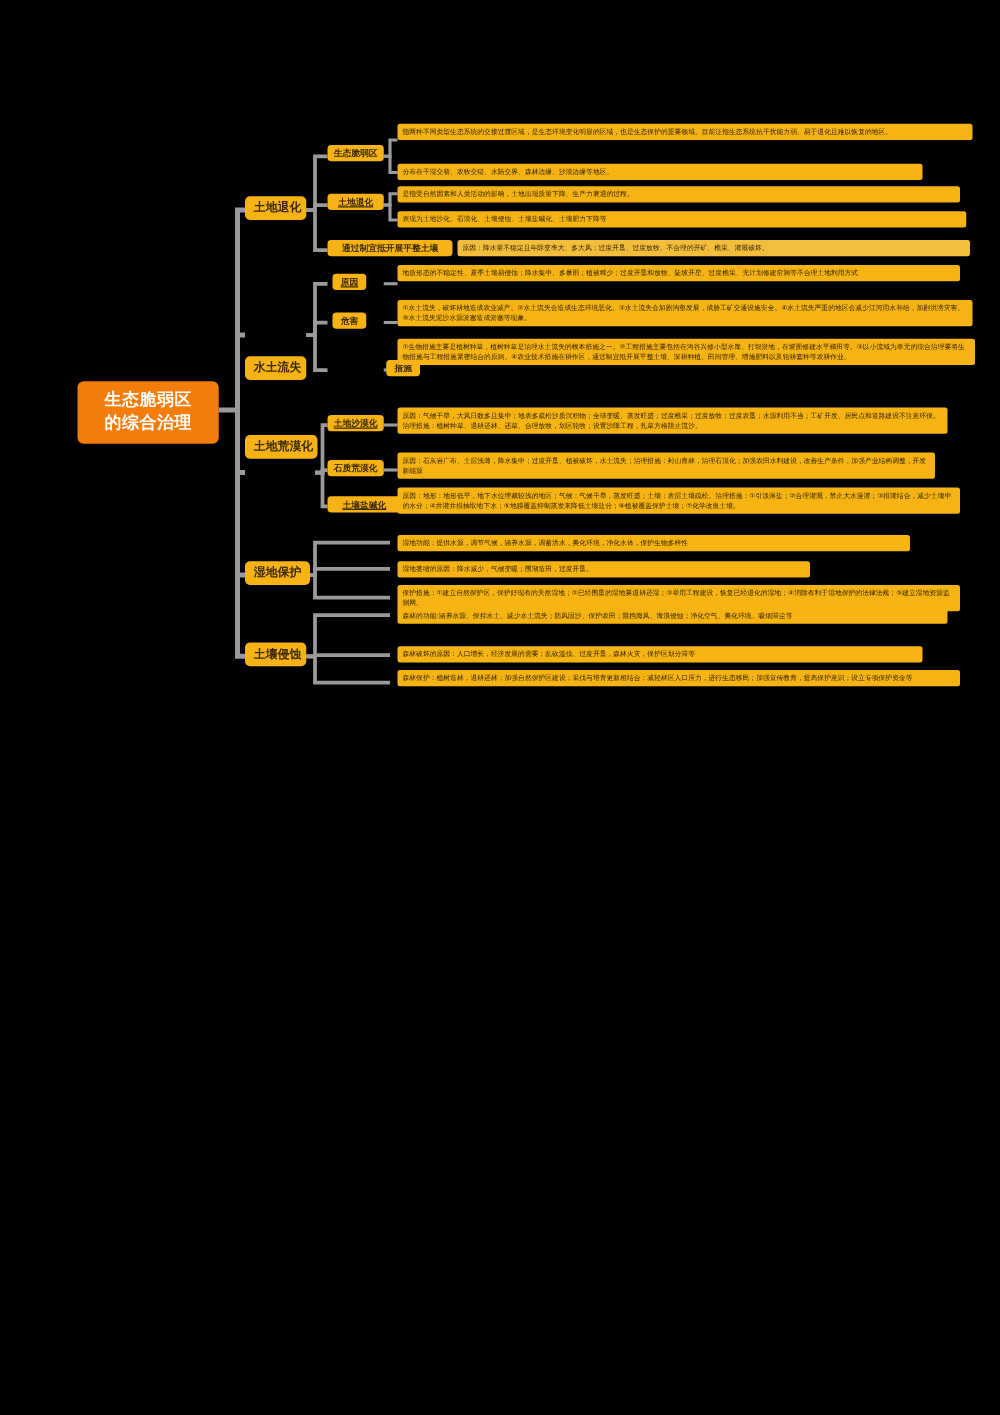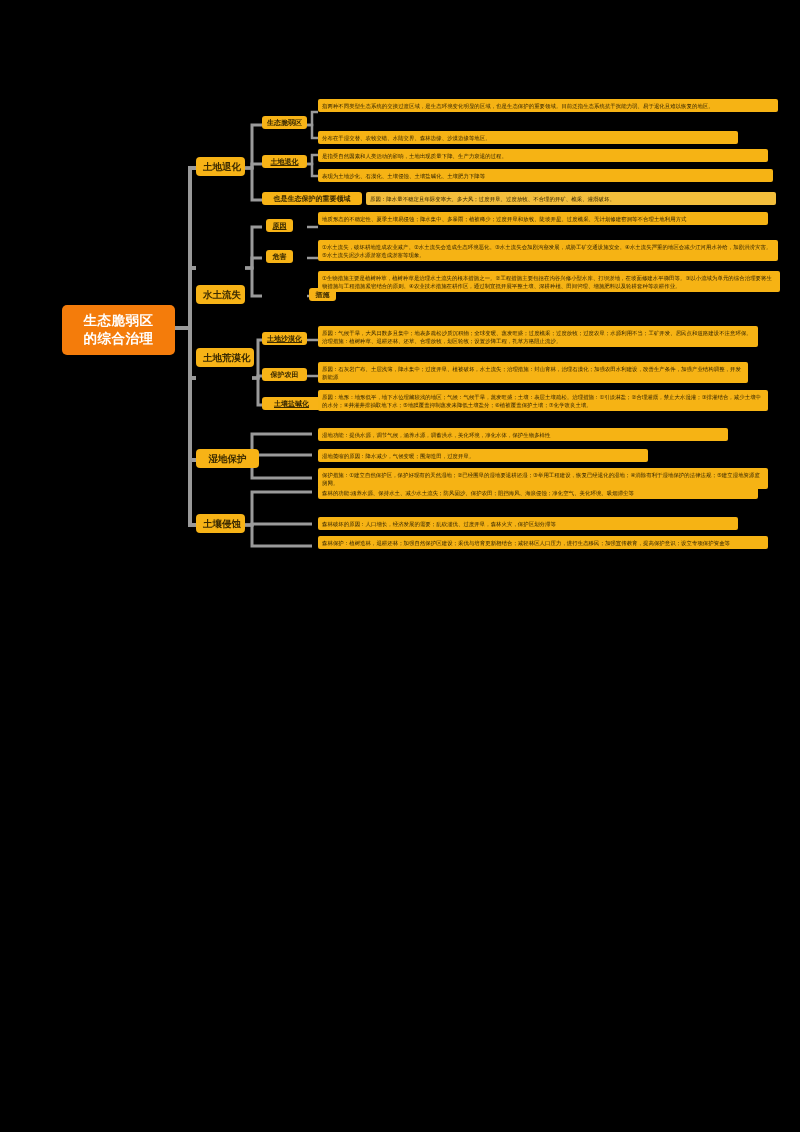--- a/index.html
+++ b/index.html
@@ -99,21 +99,21 @@
   <div class="node branch" style="left:196px;top:157px;width:49px;">
     <span>土地退化</span>
   </div>
   <div class="node sub" style="left:262px;top:116px;width:45px;">
     <span>生态脆弱区</span>
   </div>
   <div class="node sub underline" style="left:262px;top:155px;width:45px;">
     <span>土地退化</span>
   </div>
   <div class="node sub" style="left:262px;top:192px;width:100px;">
-    <span>也是生态保护的重要领域</span>
+    <span>通过制宜抵开展平整土壤</span>
   </div>
 
   <div class="node leaf" style="left:318px;top:99px;width:460px;">
     <span>指两种不同类型生态系统的交接过渡区域，是生态环境变化明显的区域，也是生态保护的重要领域。目前泛指生态系统抗干扰能力弱、易于退化且难以恢复的地区。</span>
   </div>
   <div class="node leaf" style="left:318px;top:131px;width:420px;">
     <span>分布在干湿交替、农牧交错、水陆交界、森林边缘、沙漠边缘等地区。</span>
   </div>
   <div class="node leaf" style="left:318px;top:149px;width:450px;">
     <span>是指受自然因素和人类活动的影响，土地出现质量下降、生产力衰退的过程。</span>
@@ -148,37 +148,37 @@
     <span>①生物措施主要是植树种草，植树种草是治理水土流失的根本措施之一。②工程措施主要包括在沟谷兴修小型水库、打坝淤地，在坡面修建水平梯田等。③以小流域为单元的综合治理要将生物措施与工程措施紧密结合的原则。④农业技术措施在耕作区，通过制宜抵开展平整土壤、深耕种植、田间管理、增施肥料以及轮耕套种等农耕作业。</span>
   </div>
 
   <div class="node branch" style="left:196px;top:348px;width:58px;">
     <span>土地荒漠化</span>
   </div>
   <div class="node sub underline" style="left:262px;top:332px;width:45px;">
     <span>土地沙漠化</span>
   </div>
   <div class="node sub" style="left:262px;top:368px;width:45px;">
-    <span>保护农田</span>
+    <span>石质荒漠化</span>
   </div>
   <div class="node sub underline" style="left:262px;top:397px;width:59px;">
     <span>土壤盐碱化</span>
   </div>
 
   <div class="node leaf" style="left:318px;top:326px;width:440px;">
     <span>原因：气候干旱，大风日数多且集中；地表多疏松沙质沉积物；全球变暖、蒸发旺盛；过度樵采；过度放牧；过度农垦；水源利用不当；工矿开发、居民点和道路建设不注意环保。治理措施：植树种草、退耕还林、还草、合理放牧，划区轮牧；设置沙障工程，扎草方格阻止流沙。</span>
   </div>
   <div class="node leaf" style="left:318px;top:362px;width:430px;">
     <span>原因：石灰岩广布、土层浅薄，降水集中；过度开垦、植被破坏，水土流失；治理措施：封山育林，治理石漠化；加强农田水利建设，改善生产条件，加强产业结构调整，开发新能源</span>
   </div>
   <div class="node leaf" style="left:318px;top:390px;width:450px;">
     <span>原因：地形：地形低平，地下水位埋藏较浅的地区；气候：气候干旱，蒸发旺盛；土壤：表层土壤疏松。治理措施：①引淡淋盐；②合理灌溉，禁止大水漫灌；③排灌结合，减少土壤中的水分；④井灌井排抽取地下水；⑤地膜覆盖抑制蒸发来降低土壤盐分；⑥植被覆盖保护土壤；⑦化学改良土壤。</span>
   </div>
 
-  <div class="node branch" style="left:196px;top:449px;width:63px;">
+  <div class="node branch" style="left:196px;top:449px;width:52px;">
     <span>湿地保护</span>
   </div>
   <div class="node leaf" style="left:318px;top:428px;width:410px;">
     <span>湿地功能：提供水源，调节气候，涵养水源，调蓄洪水，美化环境，净化水体，保护生物多样性</span>
   </div>
   <div class="node leaf" style="left:318px;top:449px;width:330px;">
     <span>湿地萎缩的原因：降水减少，气候变暖；围湖造田，过度开垦。</span>
   </div>
   <div class="node leaf" style="left:318px;top:468px;width:450px;">
     <span>保护措施：①建立自然保护区，保护好现有的天然湿地；②已经围垦的湿地要退耕还湿；③举用工程建设，恢复已经退化的湿地；④消除有利于湿地保护的法律法规；⑤建立湿地资源监测网。</span>

